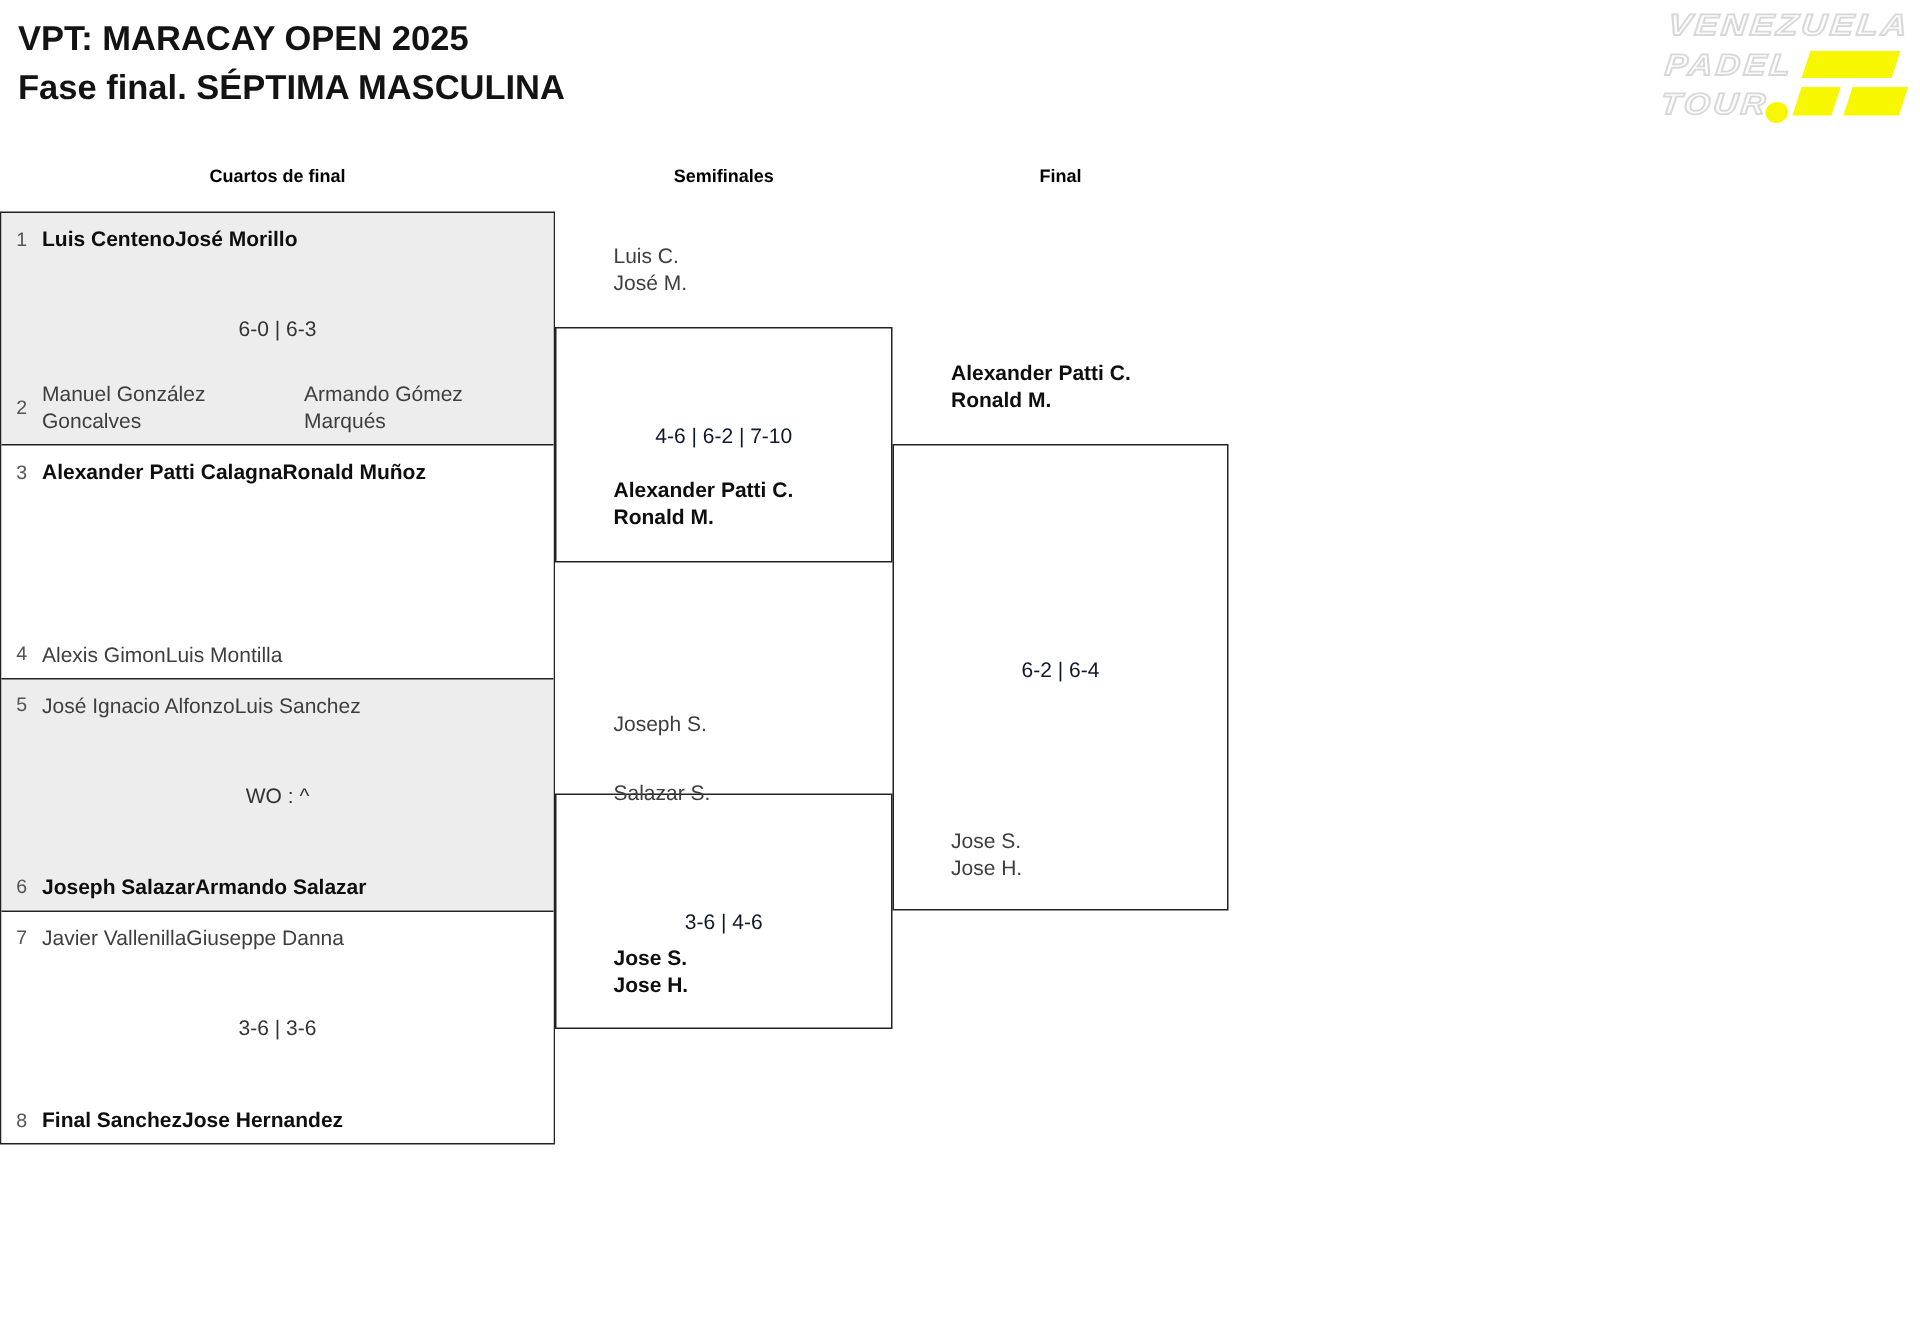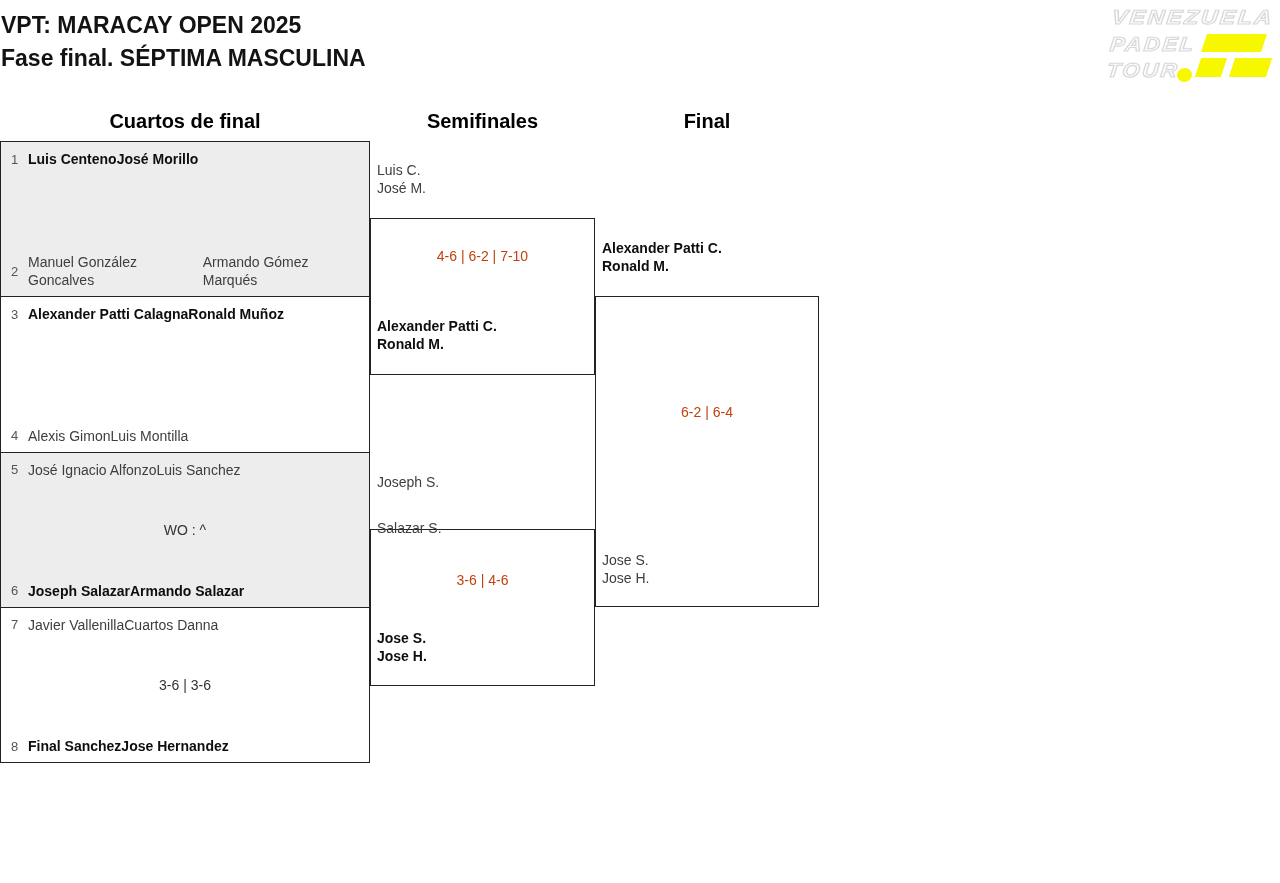--- a/index.html
+++ b/index.html
@@ -3,41 +3,41 @@
 <meta charset="utf-8">
 <style>
   * { margin:0; padding:0; box-sizing:border-box; }
   html,body { background:#fff; }
   .page {
     position:relative; width:1280px; height:883px; background:#ffffff;
     font-family:"Liberation Sans","DejaVu Sans",sans-serif; overflow:hidden;
     color:#222;
   }
   
-  .title { position:absolute; left:1px; top:9px; }
+  .title { position:absolute; left:12px; top:9px; }
   .title div { font-size:23px; line-height:33px; font-weight:700; color:#131313; }
   
   .logo { position:absolute; left:1103px; top:4px; width:177px; height:82px; }
   .lg {
     position:absolute; font-style:italic; font-weight:700; white-space:nowrap;
     color:#fdfdfd; -webkit-text-stroke:1.2px #d8d8d8; letter-spacing:2px;
     font-size:20px; transform-origin:left center;
   }
   .l1 { left:9px;  top:2px;  transform:skewX(-6deg) scaleX(1.16); }
   .l2 { left:7px;  top:29px; transform:skewX(-6deg) scaleX(1.12); }
   .l3 { left:4px;  top:55px; transform:skewX(-6deg) scaleX(1.12); }
   .yshape { position:absolute; background:#f7f700; transform:skewX(-18deg); }
   .yb1 { left:101px; top:30px; width:60px; height:18px; }
   .yb2 { left:95px;  top:54px; width:26px; height:19px; }
   .yb3 { left:129px; top:54px; width:37px; height:19px; }
   .ydot{ position:absolute; background:#f7f700; left:74px; top:64px; width:15px; height:14px;
          border-radius:50%; transform:rotate(-12deg); }
   
   .colhead { position:absolute; top:110px; height:20px; text-align:center;
-             font-size:20px; font-weight:600; color:#000; }
+             font-size:12px; font-weight:600; color:#000; }
   .ch-q { left:0;     width:370px; }
   .ch-s { left:370px; width:225px; }
   .ch-f { left:595px; width:224px; }
   
   .qf-box { position:absolute; left:0; top:141px; width:370px; height:622px;
             border:1px solid #222; display:flex; flex-direction:column; }
   .qf-block { position:relative; flex:1 1 0; background:#fff; }
   .qf-block.gray { background:#ededed; }
   .qf-block + .qf-block { border-top:1px solid #222; }
   .pair { position:absolute; left:8px; right:6px; display:flex; gap:8px; align-items:center; }
@@ -48,22 +48,22 @@
   .nline { font-size:14px; line-height:18px; color:#3e3e3e; }
   .win .nline { font-weight:700; color:#0e0e0e; }
   .qf-score { position:absolute; left:0; right:0; top:50%; transform:translateY(-50%);
               text-align:center; font-size:14px; color:#333; }
   
   .match-box { position:absolute; border:1px solid #222; background:transparent; }
   .sf1 { left:370px; top:218px; width:225px; height:157px; }
   .sf2 { left:370px; top:529px; width:225px; height:157px; }
   .fin { left:595px; top:296px; width:224px; height:311px; }
   
-  .flabel { position:absolute; display:flex; flex-direction:column; }
-  .fscore { position:absolute; text-align:center; font-size:14px; color:#c2410c; height:20px; }
+  .flabel { position:absolute; display:flex; flex-direction:column;margin-left:32px; }
+  .fscore { position:absolute; text-align:center; font-size:14px; color:#0f172a; height:20px;margin-top:34px; }
   .pos-sf1-top { left:377px; top:161px; }
   .pos-sf1-bot { left:377px; top:317px; }
   .pos-sf2-top { left:377px; top:473px;gap:28px; }
   .pos-sf2-bot { left:377px; top:629px; }
   .pos-fin-top { left:602px; top:239px; }
   .pos-fin-bot { left:602px; top:551px; }
   .pos-sf1-score { left:370px; width:225px; top:248px; }
   .pos-sf2-score { left:370px; width:225px; top:572px; }
   .pos-fin-score { left:595px; width:224px; top:404px; }
 </style>
@@ -94,20 +94,21 @@
   <div class="qf-box">
 
     <div class="qf-block gray">
       <div class="pair top">
         <span class="seed">1</span>
         <span class="names win">
           <span class="nline">Luis Centeno</span>
           <span class="nline">José Morillo</span>
         </span>
       </div>
+      <div class="qf-score">6-0 | 6-3</div>
       <div class="pair bottom">
         <span class="seed">2</span>
         <span class="names">
           <span class="nline">Manuel González Goncalves</span>
           <span class="nline">Armando Gómez Marqués</span>
         </span>
       </div>
     </div>
 
     <div class="qf-block">
@@ -143,21 +144,21 @@
           <span class="nline">Armando Salazar</span>
         </span>
       </div>
     </div>
 
     <div class="qf-block">
       <div class="pair top">
         <span class="seed">7</span>
         <span class="names">
           <span class="nline">Javier Vallenilla</span>
-          <span class="nline">Cuartos Danna</span>
+          <span class="nline">Giuseppe Danna</span>
         </span>
       </div>
       <div class="qf-score">3-6 | 3-6</div>
       <div class="pair bottom">
         <span class="seed">8</span>
         <span class="names win">
           <span class="nline">Final Sanchez</span>
           <span class="nline">Jose Hernandez</span>
         </span>
       </div>

